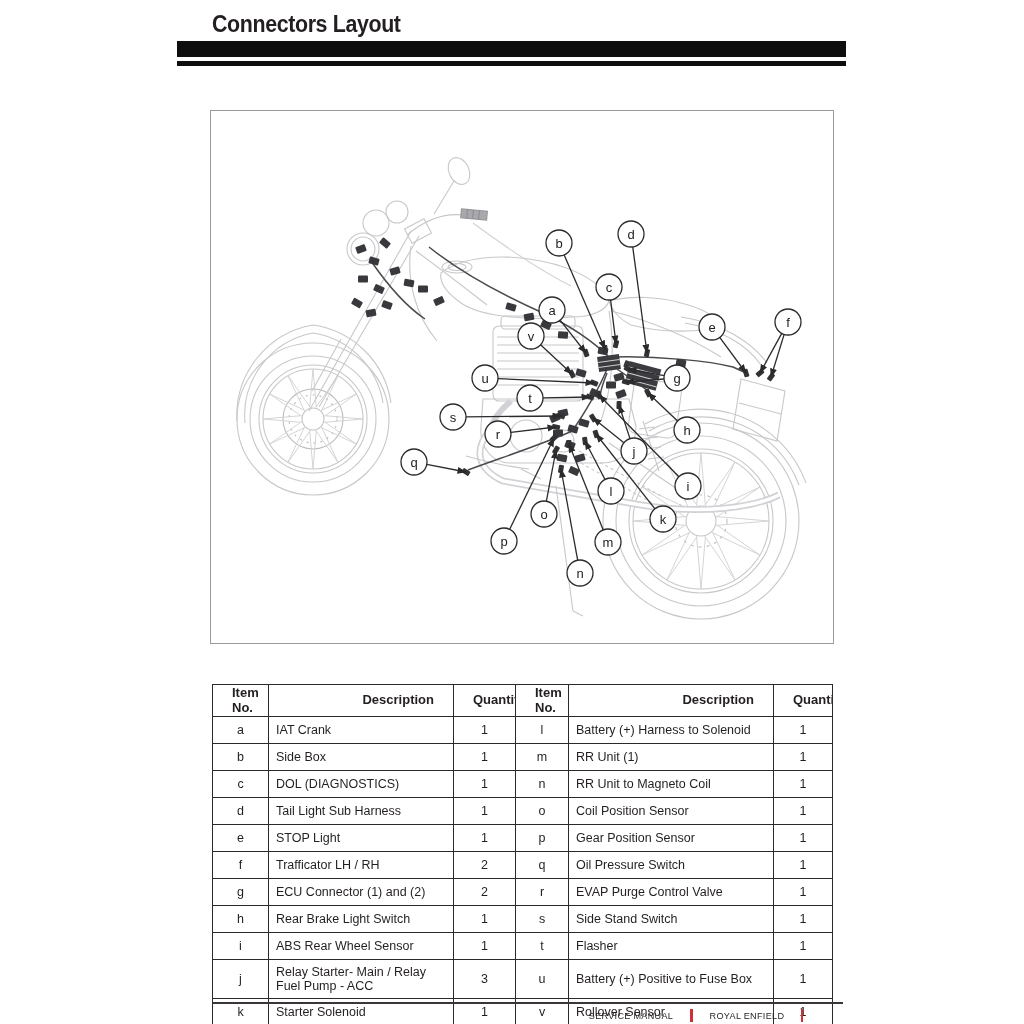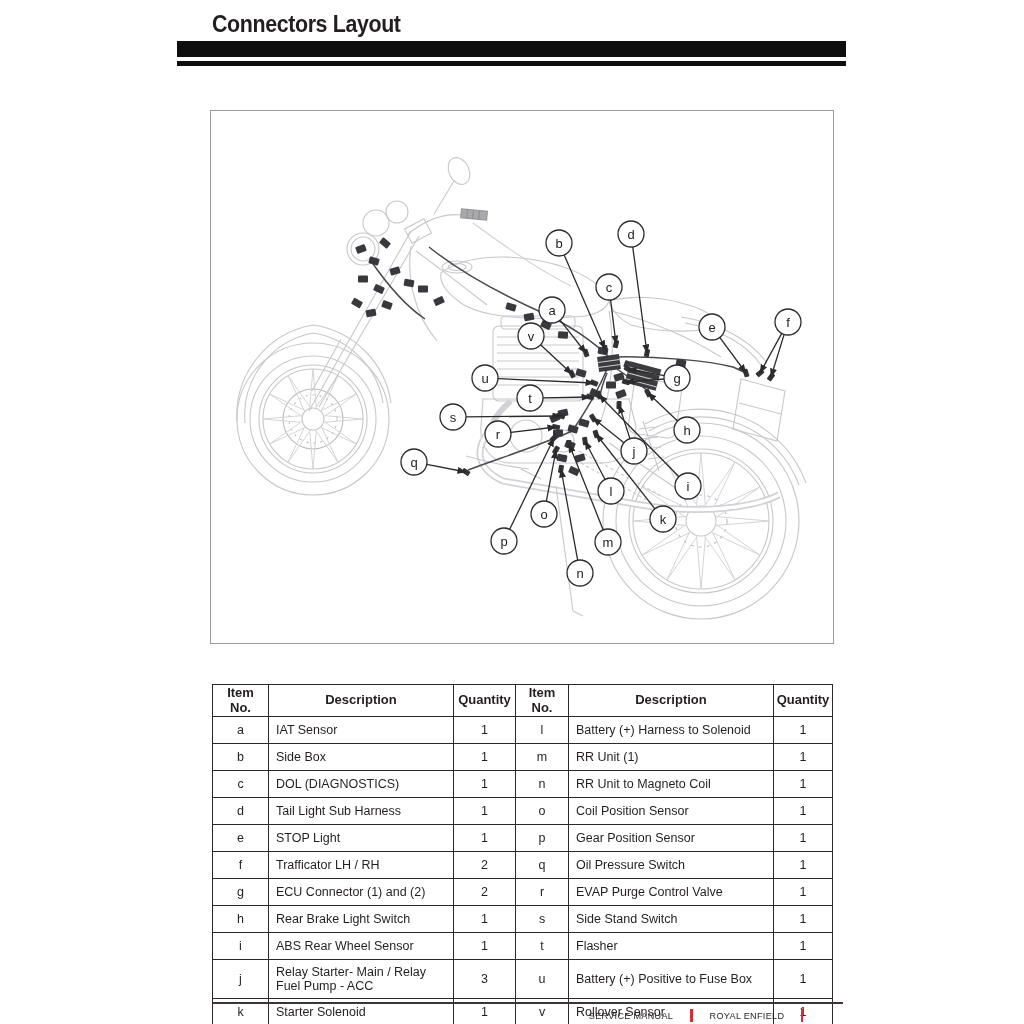--- a/index.html
+++ b/index.html
@@ -25,21 +25,21 @@
   .diagram-box svg { display:block; }
 
   
   .conn-table {
     left:212px; top:684px; width:620px;
     border-collapse:collapse; table-layout:fixed;
   }
   .conn-table th, .conn-table td {
     border:1.5px solid #2d292a; overflow:hidden; line-height:1.12;
   }
-  .conn-table th { font-size:13px; font-weight:bold; text-align:center; height:24px; padding:1px 2px; }
+  .conn-table th { font-size:13px; font-weight:bold; text-align:right; height:24px; padding:1px 19px; }
   .conn-table td { font-size:12.5px; height:24px; padding:1px 2px; }
   .conn-table tr.tall td { height:36px; }
   td.c-item, td.c-qty { text-align:center; }
   td.c-desc { text-align:left; padding-left:7px; }
 
   
   .footer-rule { left:213px; top:1002px; width:630px; height:1.5px; background:#3a3638; }
   .footer-text {
     top:1007px; right:181px; display:flex; align-items:center; gap:15px; height:16px;
   }
@@ -386,21 +386,21 @@
         <th>Description</th>
         <th>Quantity</th>
         <th>Item No.</th>
         <th>Description</th>
         <th>Quantity</th>
       </tr>
     </thead>
   <tbody id="table-body">
       <tr>
         <td class="c-item">a</td>
-        <td class="c-desc">IAT Sensor</td>
+        <td class="c-desc">IAT Crank</td>
         <td class="c-qty">1</td>
         <td class="c-item">l</td>
         <td class="c-desc">Battery (+) Harness to Solenoid</td>
         <td class="c-qty">1</td>
       </tr>
       <tr>
         <td class="c-item">b</td>
         <td class="c-desc">Side Box</td>
         <td class="c-qty">1</td>
         <td class="c-item">m</td>

